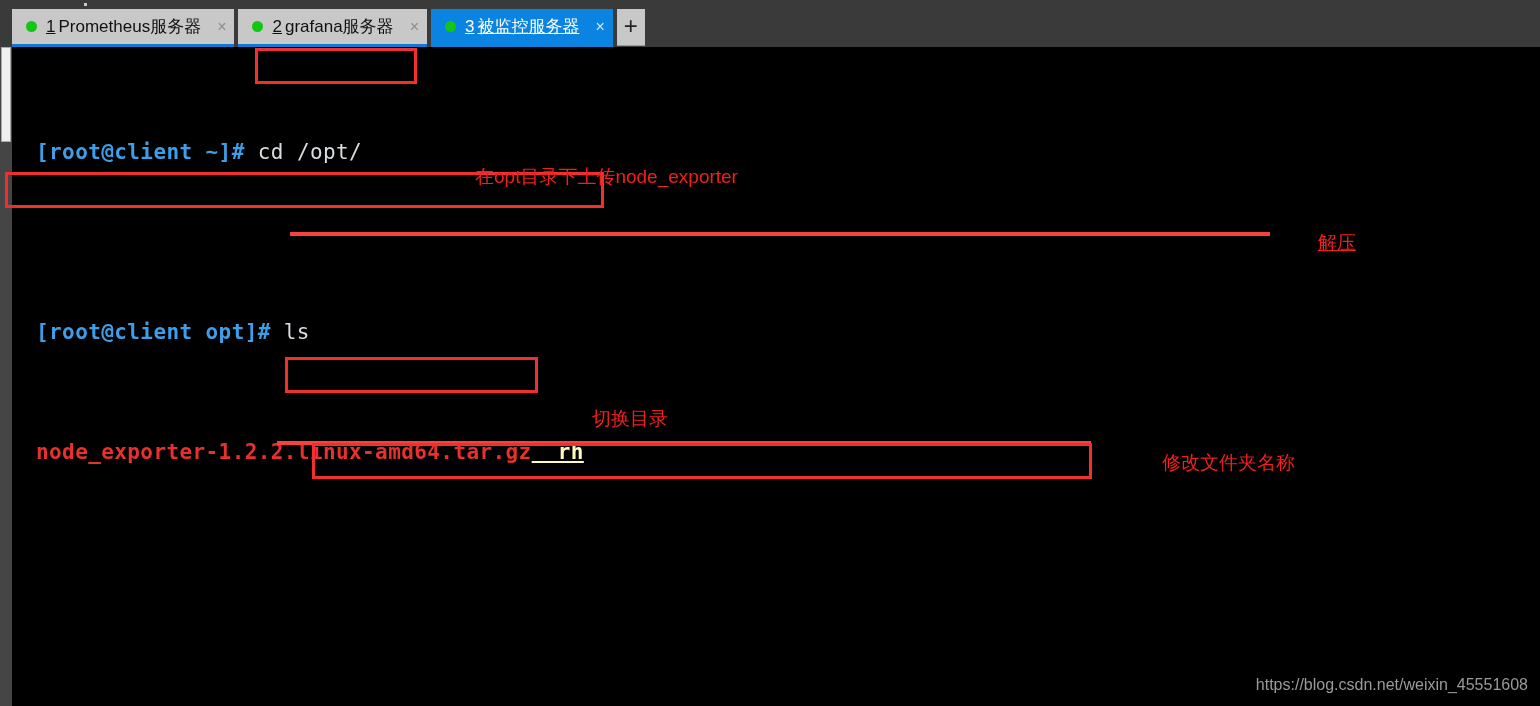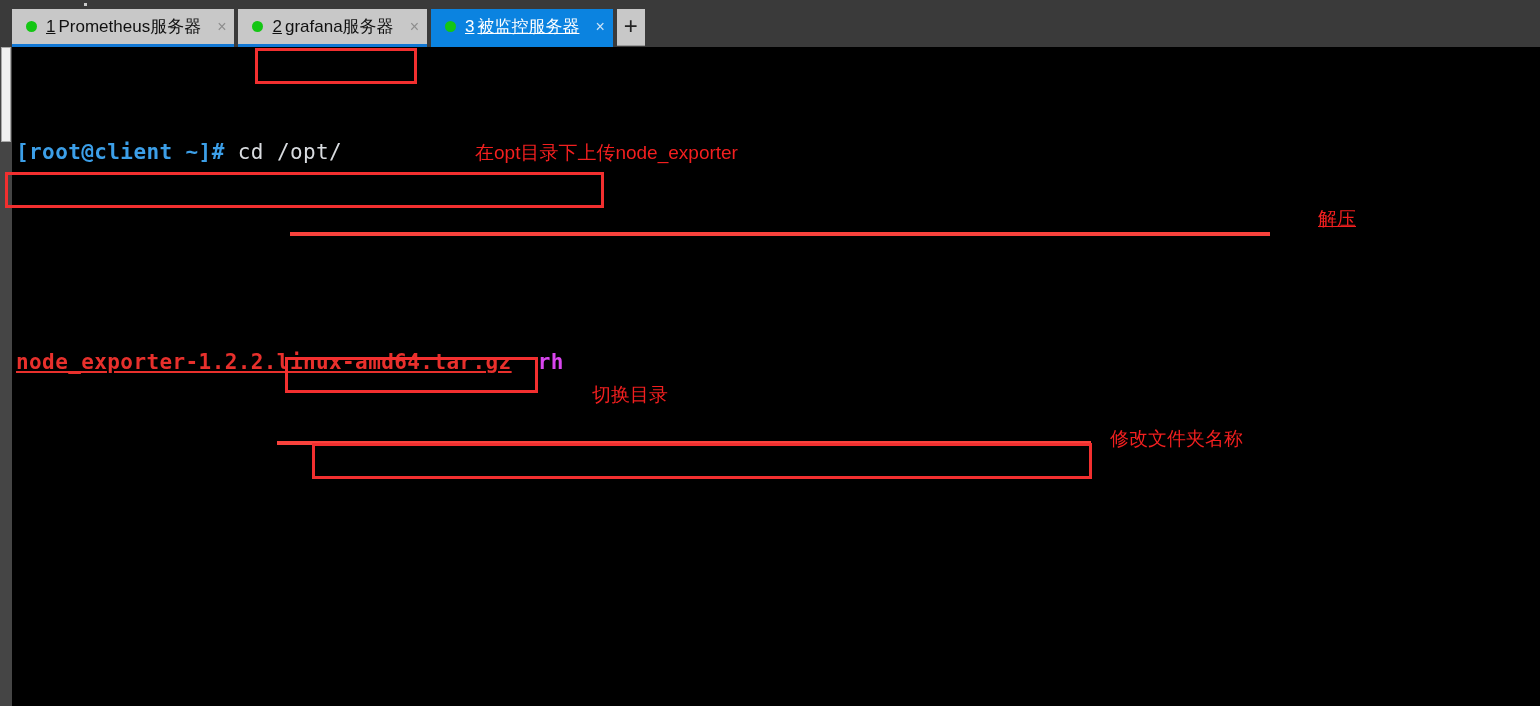--- a/index.html
+++ b/index.html
@@ -116,27 +116,27 @@
     width: 1528px; height: 659px;
     background: #000000;
     font-family: "DejaVu Sans Mono", monospace;
     font-size: 21px;
     line-height: 30px;
     letter-spacing: 0.4px;
     white-space: pre;
   }
   .line {
     height: 30px;
-    padding-left: 4px;
+    padding-left: 24px;
   }
   .c-prompt { color: #3c9fe8; font-weight: bold; }
   .c-cmd    { color: #d9dce0; }
   .c-out    { color: #d8d4c6; }
-  .c-dir    { color: #d946ef; font-weight: bold; }
-  .c-arc    { color: #e8302c; font-weight: bold; text-decoration: underline; }
+  .c-dir    { color: #fef9c3; font-weight: bold; text-decoration: underline; }
+  .c-arc    { color: #e8302c; font-weight: bold; }
 
   
   .ann-box {
     position: absolute;
     border: 3px solid #f22f2f;
     box-sizing: border-box;
     pointer-events: none;
   }
   .ann-ul {
     position: absolute;
@@ -144,20 +144,21 @@
     background: #f9423c;
     pointer-events: none;
   }
   .ann-text {
     position: absolute;
     color: #f21f1f;
     font-family: "Liberation Sans", sans-serif;
     font-size: 19px;
     white-space: nowrap;
     pointer-events: none;
+    margin-top: 24px;
   }
 
   
   #watermark {
     position: absolute;
     right: 12px; bottom: 12px;
     color: #9a9a9a;
     font-family: "Liberation Sans", sans-serif;
     font-size: 16px;
     white-space: nowrap;
@@ -200,20 +201,21 @@
   <div id="gutter">
     <div id="gutter-thumb"></div>
   </div>
 
   <div id="term">
 
     <div class="line"><span class="c-prompt">[root@client ~]#</span><span class="c-cmd"> cd /opt/</span></div>
 
 
 
+    <div class="line"><span class="c-prompt">[root@client opt]#</span><span class="c-cmd"> ls</span></div>
 
     <div class="line"><span class="c-arc">node_exporter-1.2.2.linux-amd64.tar.gz</span><span class="c-dir">  rh</span></div>
 
     
 
     
 
     
 
     
@@ -238,16 +240,17 @@
   <div class="ann-box" style="left:255px;  top:48px;  width:162px; height:36px;"></div>
   <div class="ann-box" style="left:5px;    top:172px; width:599px; height:36px;"></div>
   <div class="ann-ul" style="left:290px;  top:232px; width:980px;"></div>
   <div class="ann-box" style="left:285px;  top:357px; width:253px; height:36px;"></div>
   <div class="ann-ul" style="left:277px; top:441px; width:814px;"></div>
   <div class="ann-box" style="left:312px;  top:443px; width:780px; height:36px;"></div>
 
   <div class="ann-text" style="left:475px;  top:140px;">在opt目录下上传node_exporter</div>
   <div class="ann-text" style="left:1318px; top:206px;text-decoration:underline;">解压</div>
   <div class="ann-text" style="left:592px;  top:382px;">切换目录</div>
-  <div class="ann-text" style="left:1110px; top:426px;">修改文件夹名称</div>
-
+  <div class="ann-text" style="left:1162px; top:426px;">修改文件夹名称</div>
+
+  <div id="watermark">https://blog.csdn.net/weixin_45551608</div>
 
 </div>
 
 </body></html>

